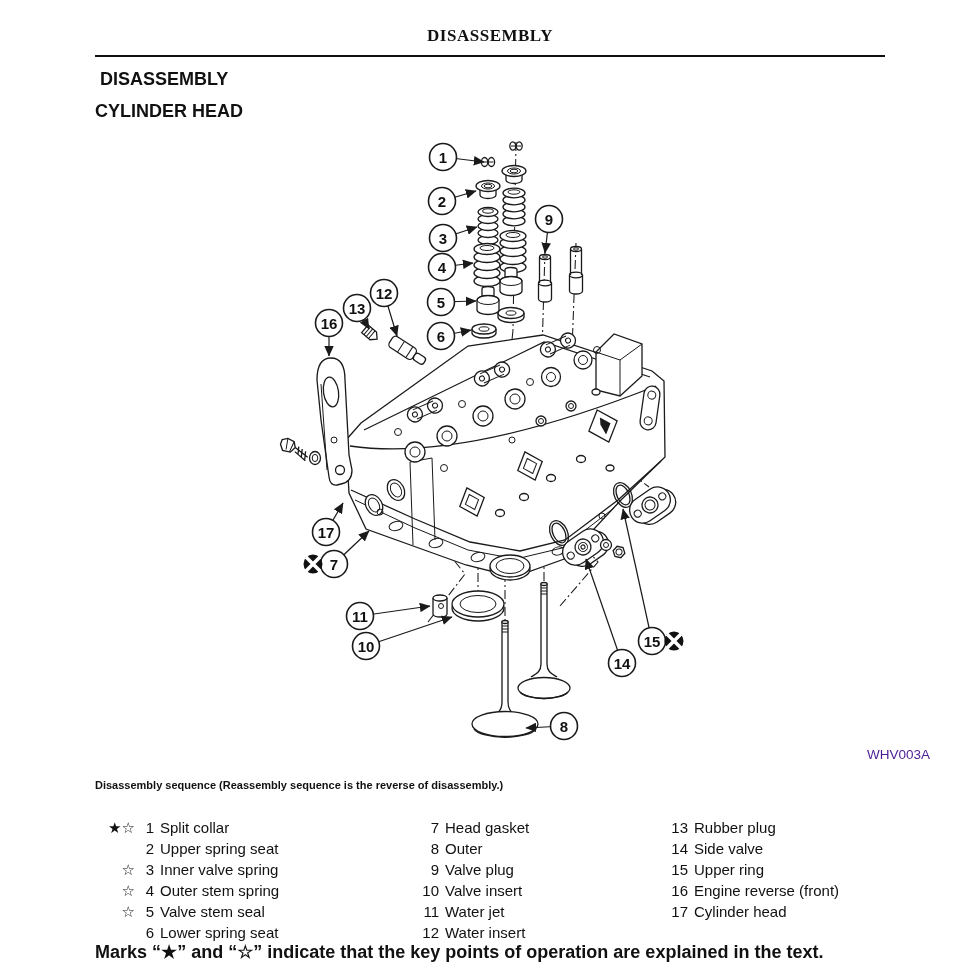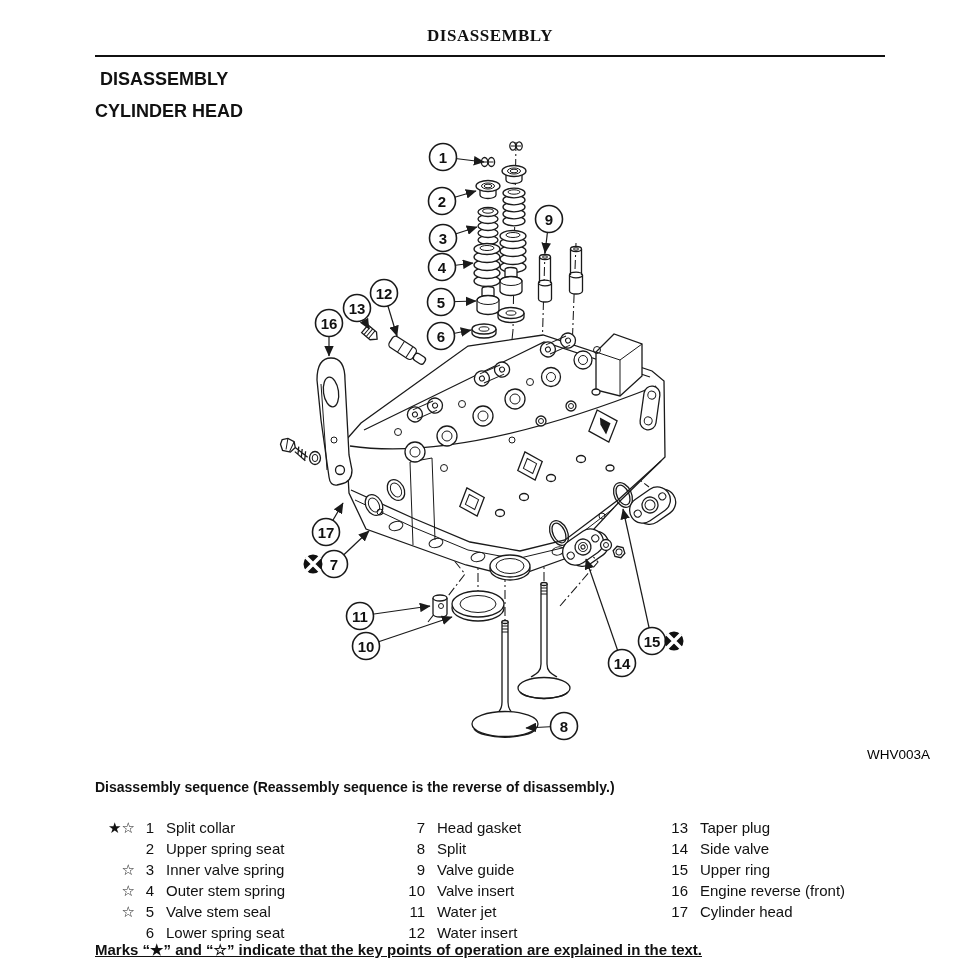--- a/index.html
+++ b/index.html
@@ -3,30 +3,30 @@
 <meta charset="utf-8">
 <style>
   html,body{margin:0;padding:0;background:#fff;}
   #page{position:relative;width:980px;height:980px;background:#fff;overflow:hidden;
         font-family:"Liberation Sans",sans-serif;color:#111;padding-left:46px;}
   .runhead{position:absolute;top:26px;left:0;width:980px;text-align:center;
            font-family:"Liberation Serif",serif;font-weight:bold;font-size:17px;letter-spacing:.5px;}
   .rule{position:absolute;left:95px;top:55px;width:790px;height:2px;background:#111;}
   .h1{position:absolute;left:100px;top:69px;font-size:18px;font-weight:bold;}
   .h2{position:absolute;left:95px;top:101px;font-size:18px;font-weight:bold;}
-  .figcode{position:absolute;top:747px;right:96px;font-size:13.5px;color:#000000;}
-  .seq{position:absolute;left:95px;top:779px;font-size:14px;font-weight:bold;text-align:right;}
-  .note{position:absolute;left:95px;top:941px;font-size:15px;font-weight:bold;text-decoration:underline;}
+  .figcode{position:absolute;top:747px;right:96px;font-size:13.5px;color:#4c1d95;}
+  .seq{position:absolute;left:95px;top:779px;font-size:11px;font-weight:bold;text-align:right;}
+  .note{position:absolute;left:95px;top:941px;font-size:18px;font-weight:bold;}
   .col{position:absolute;top:817px;font-size:15px;}
   .col .row{height:21px;line-height:21px;white-space:nowrap;}
   .col .mark{display:inline-block;width:30px;padding-right:7px;text-align:right;}
   .col .num{display:inline-block;text-align:right;}
-  .col1{left:105px}.col2{left:406px}.col3{left:664px}
+  .col1{left:105px}.col2{left:420px}.col3{left:664px}
   .col1 .num{width:12px}.col2 .num{width:19px}.col3 .num{width:24px}
-  .col .lbl{margin-left:12px;}
+  .col .lbl{margin-left:6px;}
   svg{position:absolute;left:0;top:0;}
   .f{fill:#fff;stroke:#1a1a1a;stroke-width:1.3;}
   .s{fill:none;stroke:#1a1a1a;stroke-width:1.3;}
   .t{fill:none;stroke:#1a1a1a;stroke-width:1;}
   .d{fill:none;stroke:#1a1a1a;stroke-width:1.05;stroke-dasharray:9 3 2 3;}
   .dk{fill:#1a1a1a;}
   .ldr{fill:none;stroke:#1a1a1a;stroke-width:1.2;}
   .cnum{font-family:"Liberation Sans",sans-serif;font-weight:bold;font-size:15px;
         text-anchor:middle;fill:#111;}
 </style>
@@ -465,27 +465,27 @@
   <div class="col col1" id="col1">
       <div class="row"><span class="mark">★☆</span><span class="num">1</span><span class="lbl">Split collar</span></div>
       <div class="row"><span class="mark"></span><span class="num">2</span><span class="lbl">Upper spring seat</span></div>
       <div class="row"><span class="mark">☆</span><span class="num">3</span><span class="lbl">Inner valve spring</span></div>
       <div class="row"><span class="mark">☆</span><span class="num">4</span><span class="lbl">Outer stem spring</span></div>
       <div class="row"><span class="mark">☆</span><span class="num">5</span><span class="lbl">Valve stem seal</span></div>
       <div class="row"><span class="mark"></span><span class="num">6</span><span class="lbl">Lower spring seat</span></div>
     </div>
   <div class="col col2" id="col2">
       <div class="row"><span class="num">7</span><span class="lbl">Head gasket</span></div>
-      <div class="row"><span class="num">8</span><span class="lbl">Split</span></div>
-      <div class="row"><span class="num">9</span><span class="lbl">Valve guide</span></div>
+      <div class="row"><span class="num">8</span><span class="lbl">Outer</span></div>
+      <div class="row"><span class="num">9</span><span class="lbl">Valve plug</span></div>
       <div class="row"><span class="num">10</span><span class="lbl">Valve insert</span></div>
       <div class="row"><span class="num">11</span><span class="lbl">Water jet</span></div>
       <div class="row"><span class="num">12</span><span class="lbl">Water insert</span></div>
     </div>
   <div class="col col3" id="col3">
-      <div class="row"><span class="num">13</span><span class="lbl">Taper plug</span></div>
+      <div class="row"><span class="num">13</span><span class="lbl">Rubber plug</span></div>
       <div class="row"><span class="num">14</span><span class="lbl">Side valve</span></div>
       <div class="row"><span class="num">15</span><span class="lbl">Upper ring</span></div>
       <div class="row"><span class="num">16</span><span class="lbl">Engine reverse (front)</span></div>
       <div class="row"><span class="num">17</span><span class="lbl">Cylinder head</span></div>
     </div>
   <div class="note">Marks “★” and “☆” indicate that the key points of operation are explained in the text.</div>
 </div>
 
 </body></html>

